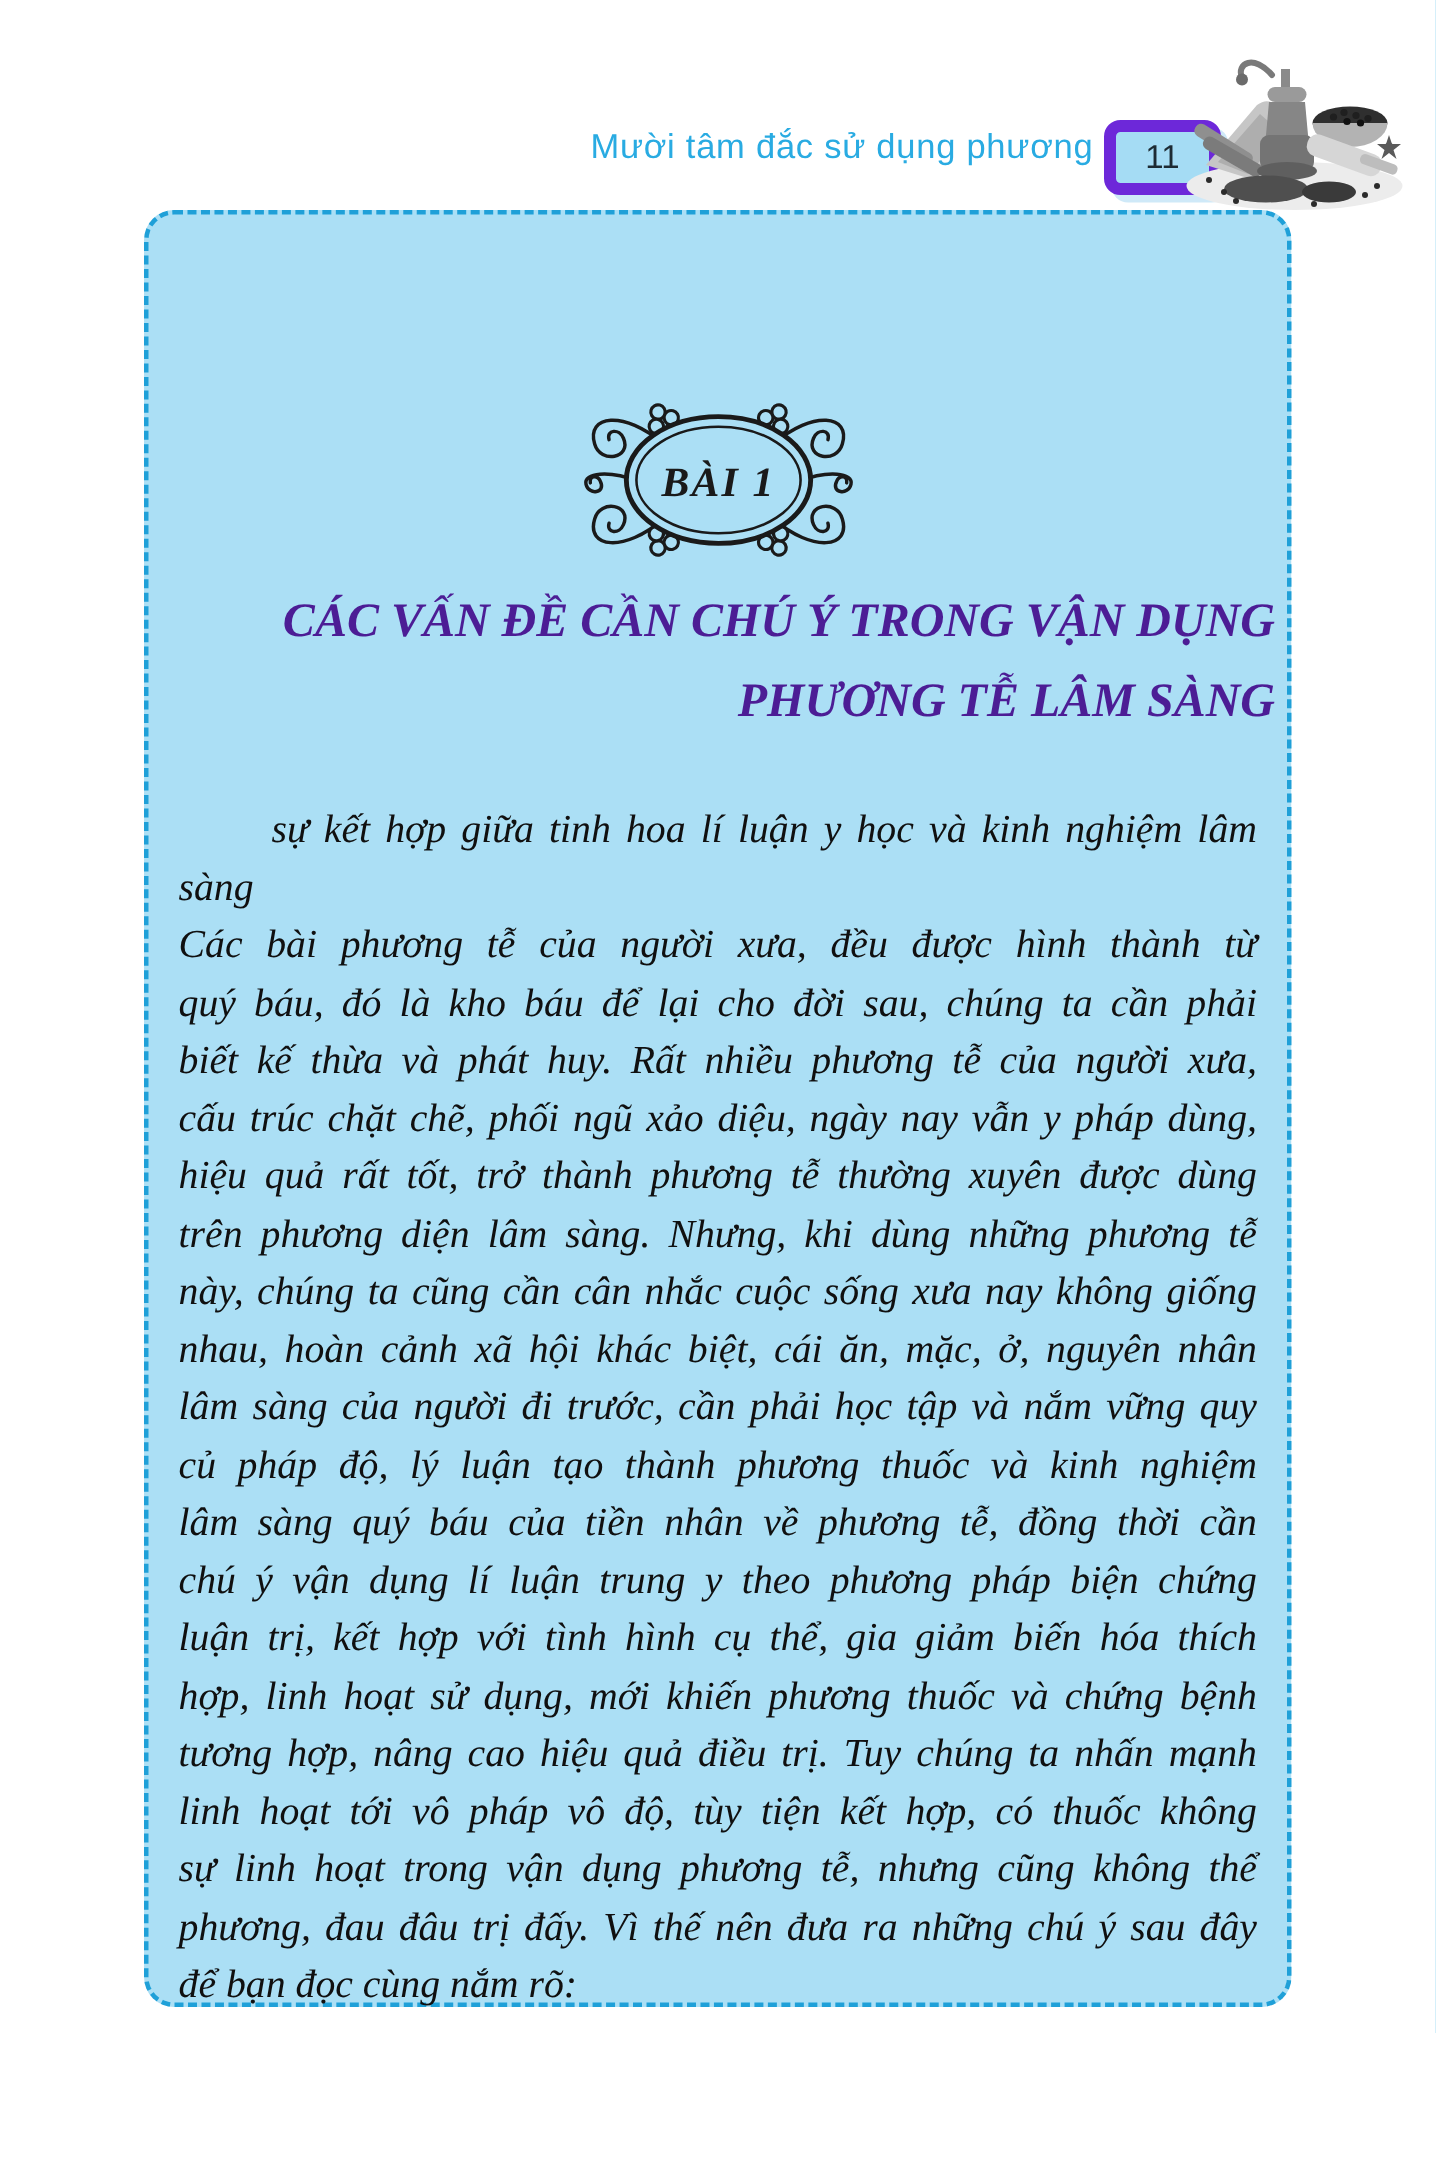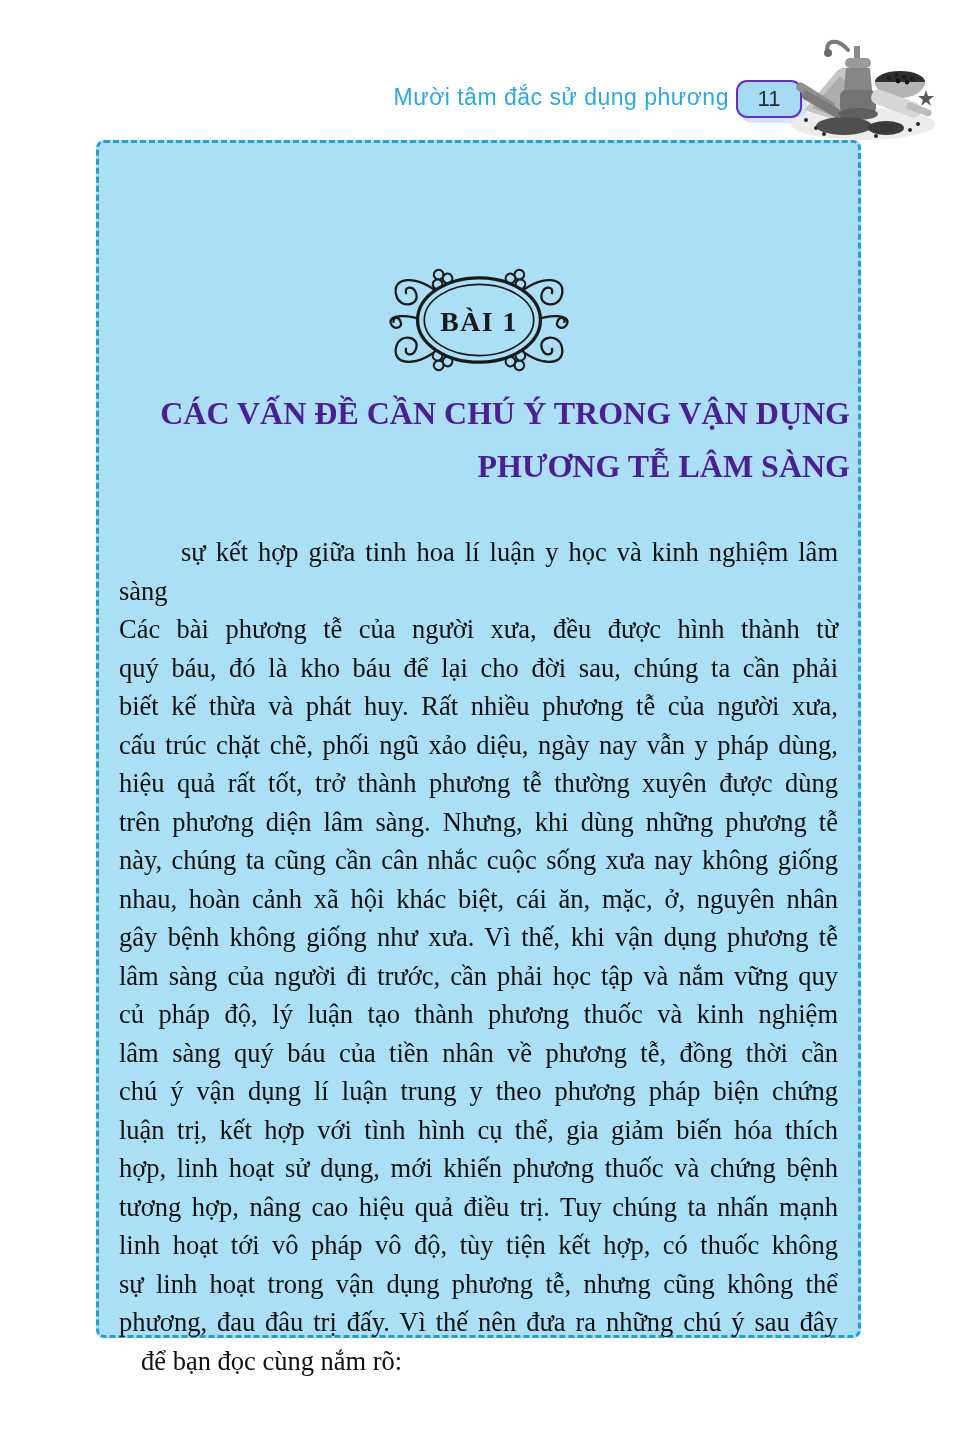--- a/index.html
+++ b/index.html
@@ -20,21 +20,21 @@
     font-size: 23px;
     color: #29abe2;
     letter-spacing: 0.5px;
     margin-left: 26px;
   }
   .page-badge {
     position: absolute;
     top: 80px; left: 736px;
     width: 62px; height: 34px;
     background: #a5dcf4;
-    border: 2px solid #6d28d9;
+    border: 8px solid #6d28d9;
     border-radius: 11px;
     box-shadow: 5px 5px 0 0 #cfe9f8;
     display: flex; align-items: center; justify-content: center;
     font-family: "Liberation Sans", sans-serif;
     font-size: 22px;
     color: #1d2b33;
   }
   .spices-photo {
     position: absolute;
     top: 30px; left: 786px;
@@ -42,21 +42,22 @@
   }
 
   
   .panel {
     position: absolute;
     left: 96px; top: 140px;
     width: 765px; height: 1198px;
     box-sizing: border-box;
     background: #abdff5;
     border: 3px dashed #1fa0d8;
-    border-radius: 8px;
+    border-radius: 20px;
+    font-style: italic;
   }
   .ornament {
     position: absolute;
     top: 124px; left: 50%;
     transform: translateX(-50%);
     width: 192px; height: 106px;
   }
   .panel-title {
     position: absolute;
     top: 244px; left: 8px; right: 8px;
@@ -72,21 +73,21 @@
     font-size: 26.5px;
     line-height: 38.5px;
     color: #101010;
   }
   .body-line {
     text-align: justify;
     text-align-last: justify;
     white-space: normal;
   }
   .body-line:first-child { text-indent: 62px; }
-  .body-line:last-child { text-align-last: left; margin-left: 22px; }
+  .body-line:last-child { text-align-last: left; }
 </style>
 </head>
 <body>
 
 <div class="running-title">Mười tâm đắc sử dụng phương tễ</div>
 
 <div class="page-badge">
   <span>11</span>
 </div>
 
@@ -169,21 +170,20 @@
   <div class="body-text">
       <div class="body-line">sự kết hợp giữa tinh hoa lí luận y học và kinh nghiệm lâm sàng</div>
       <div class="body-line">Các bài phương tễ của người xưa, đều được hình thành từ</div>
       <div class="body-line">quý báu, đó là kho báu để lại cho đời sau, chúng ta cần phải</div>
       <div class="body-line">biết kế thừa và phát huy. Rất nhiều phương tễ của người xưa,</div>
       <div class="body-line">cấu trúc chặt chẽ, phối ngũ xảo diệu, ngày nay vẫn y pháp dùng,</div>
       <div class="body-line">hiệu quả rất tốt, trở thành phương tễ thường xuyên được dùng</div>
       <div class="body-line">trên phương diện lâm sàng. Nhưng, khi dùng những phương tễ</div>
       <div class="body-line">này, chúng ta cũng cần cân nhắc cuộc sống xưa nay không giống</div>
       <div class="body-line">nhau, hoàn cảnh xã hội khác biệt, cái ăn, mặc, ở, nguyên nhân</div>
-      <div class="body-line">gây bệnh không giống như xưa. Vì thế, khi vận dụng phương tễ</div>
       <div class="body-line">lâm sàng của người đi trước, cần phải học tập và nắm vững quy</div>
       <div class="body-line">củ pháp độ, lý luận tạo thành phương thuốc và kinh nghiệm</div>
       <div class="body-line">lâm sàng quý báu của tiền nhân về phương tễ, đồng thời cần</div>
       <div class="body-line">chú ý vận dụng lí luận trung y theo phương pháp biện chứng</div>
       <div class="body-line">luận trị, kết hợp với tình hình cụ thể, gia giảm biến hóa thích</div>
       <div class="body-line">hợp, linh hoạt sử dụng, mới khiến phương thuốc và chứng bệnh</div>
       <div class="body-line">tương hợp, nâng cao hiệu quả điều trị. Tuy chúng ta nhấn mạnh</div>
       <div class="body-line">linh hoạt tới vô pháp vô độ, tùy tiện kết hợp, có thuốc không</div>
       <div class="body-line">sự linh hoạt trong vận dụng phương tễ, nhưng cũng không thể</div>
       <div class="body-line">phương, đau đâu trị đấy. Vì thế nên đưa ra những chú ý sau đây</div>

